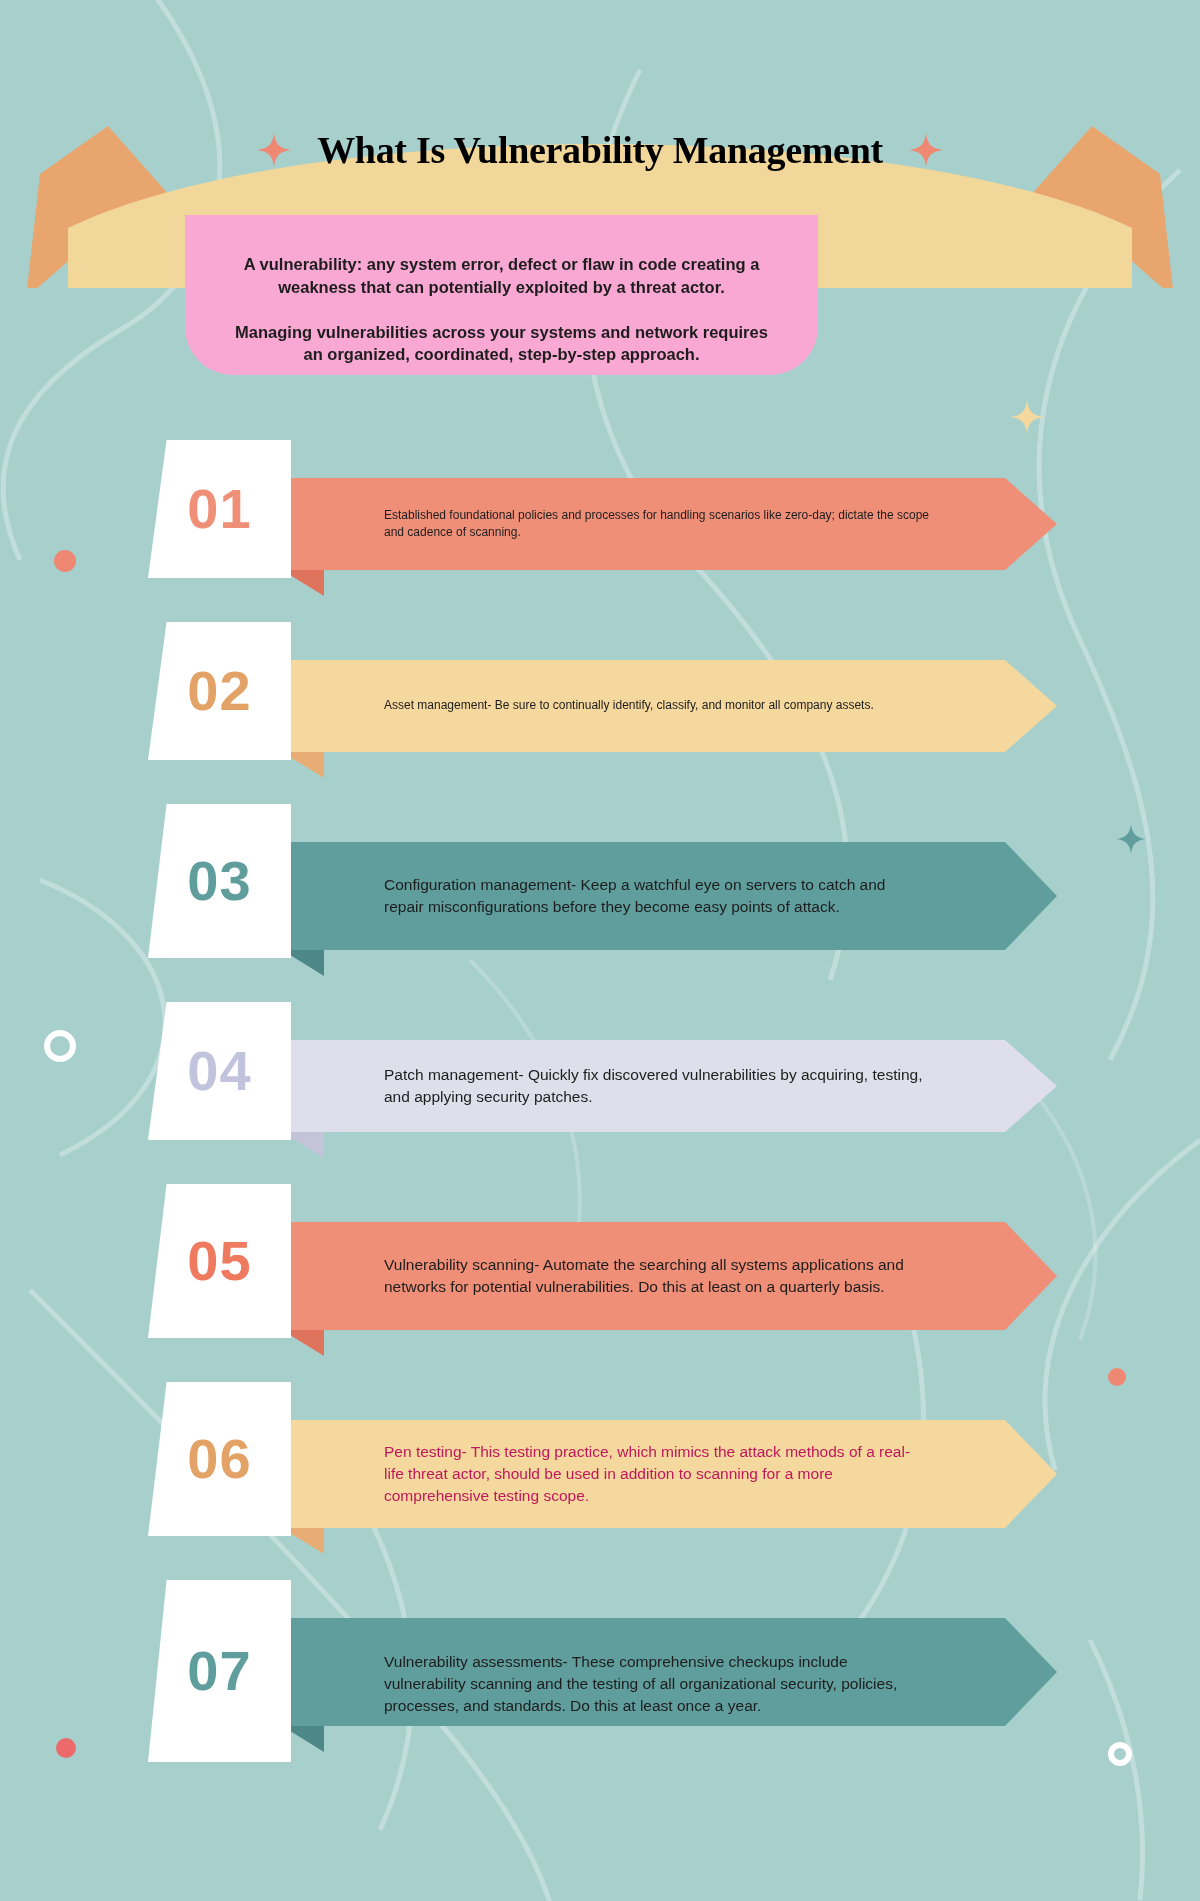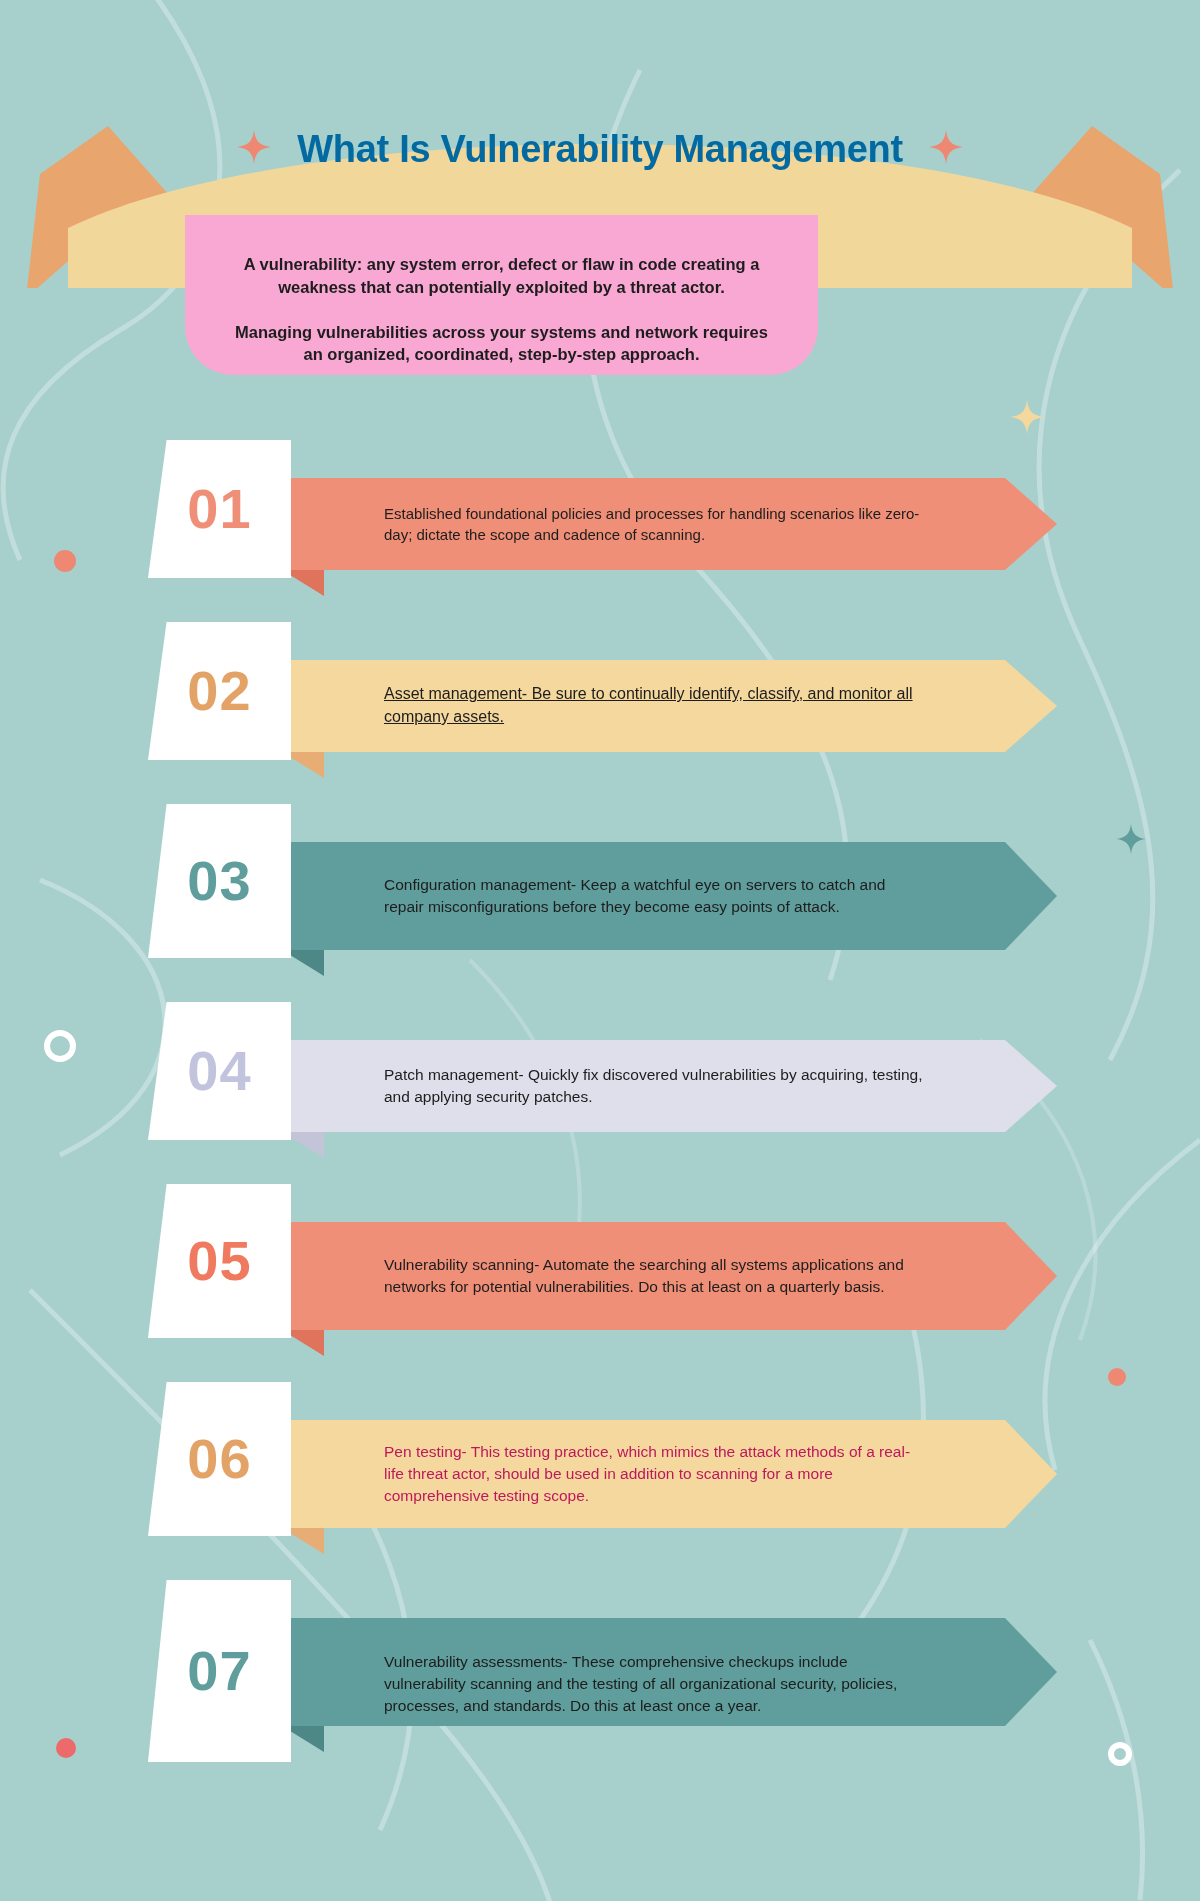--- a/index.html
+++ b/index.html
@@ -20,22 +20,22 @@
   .sparkle    { position:absolute; z-index:1; }
 
   
   .banner-wrap {
     position:absolute; left:0; top:88px; width:1200px; height:170px; z-index:3;
   }
   .banner-title {
     position:absolute; z-index:6; left:0; top:128px; width:1200px;
     text-align:center;
     font-size:38px; font-weight:bold; letter-spacing:-0.3px;
-    color:#0369a1;
-    font-family:Liberation Sans, sans-serif;
+    color:#000000;
+    font-family:Liberation Serif, serif;
   }
   .title-spark { display:inline-block; vertical-align:middle; margin:0 26px; }
 
   
   .intro-card {
     position:absolute; left:185px; top:215px; width:633px; height:160px;
     background:#f9a8d4;
     border-bottom-left-radius:48px; border-bottom-right-radius:48px;
     z-index:4;
     padding:38px 44px 0 44px;
@@ -128,33 +128,33 @@
   <div class="intro-p">Managing vulnerabilities across your systems and network requires an organized, coordinated, step-by-step approach.</div>
 </div>
 
 <div class="steps">
     <div class="step" style="height: 156px;">
       <svg width="775" height="120" viewBox="0 0 775 120" style="position: absolute; left: 282px; top: 38px;">
         <path d="M 0 92 L 42 92 L 42 118 Z" fill="#e0735c"></path>
         <path d="M 0 0 L 723 0 L 775 46 L 723 92 L 0 92 Z" fill="#ef8f78"></path>
       </svg>
       <div style="position: absolute; left: 304px; top: 38px; width: 625px; height: 92px; display: flex; align-items: center; z-index: 5;">
-        <div style="padding-left: 80px; font-size: 15px; line-height: 1.42; color: rgb(29, 29, 29);">Established foundational policies and processes for handling scenarios like zero-day; dictate the scope and cadence of scanning.</div>
+        <div style="padding-left: 80px; font-size: 12px; line-height: 1.42; color: rgb(29, 29, 29);">Established foundational policies and processes for handling scenarios like zero-day; dictate the scope and cadence of scanning.</div>
       </div>
       <div class="step-badge" style="top: 0px; height: 138px;">
         <div class="badge-num" style="color: rgb(239, 143, 120);">01</div>
       </div>
     </div>
     <div class="step" style="height: 156px;">
       <svg width="775" height="120" viewBox="0 0 775 120" style="position: absolute; left: 282px; top: 38px;">
         <path d="M 0 92 L 42 92 L 42 118 Z" fill="#e8ad74"></path>
         <path d="M 0 0 L 723 0 L 775 46 L 723 92 L 0 92 Z" fill="#f5d89d"></path>
       </svg>
       <div style="position: absolute; left: 304px; top: 38px; width: 625px; height: 92px; display: flex; align-items: center; z-index: 5;">
-        <div style="padding-left: 80px; font-size: 16px; line-height: 1.42; color: rgb(29, 29, 29); text-decoration: underline;">Asset management- Be sure to continually identify, classify, and monitor all company assets.</div>
+        <div style="padding-left: 80px; font-size: 12px; line-height: 1.42; color: rgb(29, 29, 29);">Asset management- Be sure to continually identify, classify, and monitor all company assets.</div>
       </div>
       <div class="step-badge" style="top: 0px; height: 138px;">
         <div class="badge-num" style="color: rgb(227, 162, 102);">02</div>
       </div>
     </div>
     <div class="step" style="height: 172px;">
       <svg width="775" height="136" viewBox="0 0 775 136" style="position: absolute; left: 282px; top: 38px;">
         <path d="M 0 108 L 42 108 L 42 134 Z" fill="#4d8886"></path>
         <path d="M 0 0 L 723 0 L 775 54 L 723 108 L 0 108 Z" fill="#5f9e9c"></path>
       </svg>

